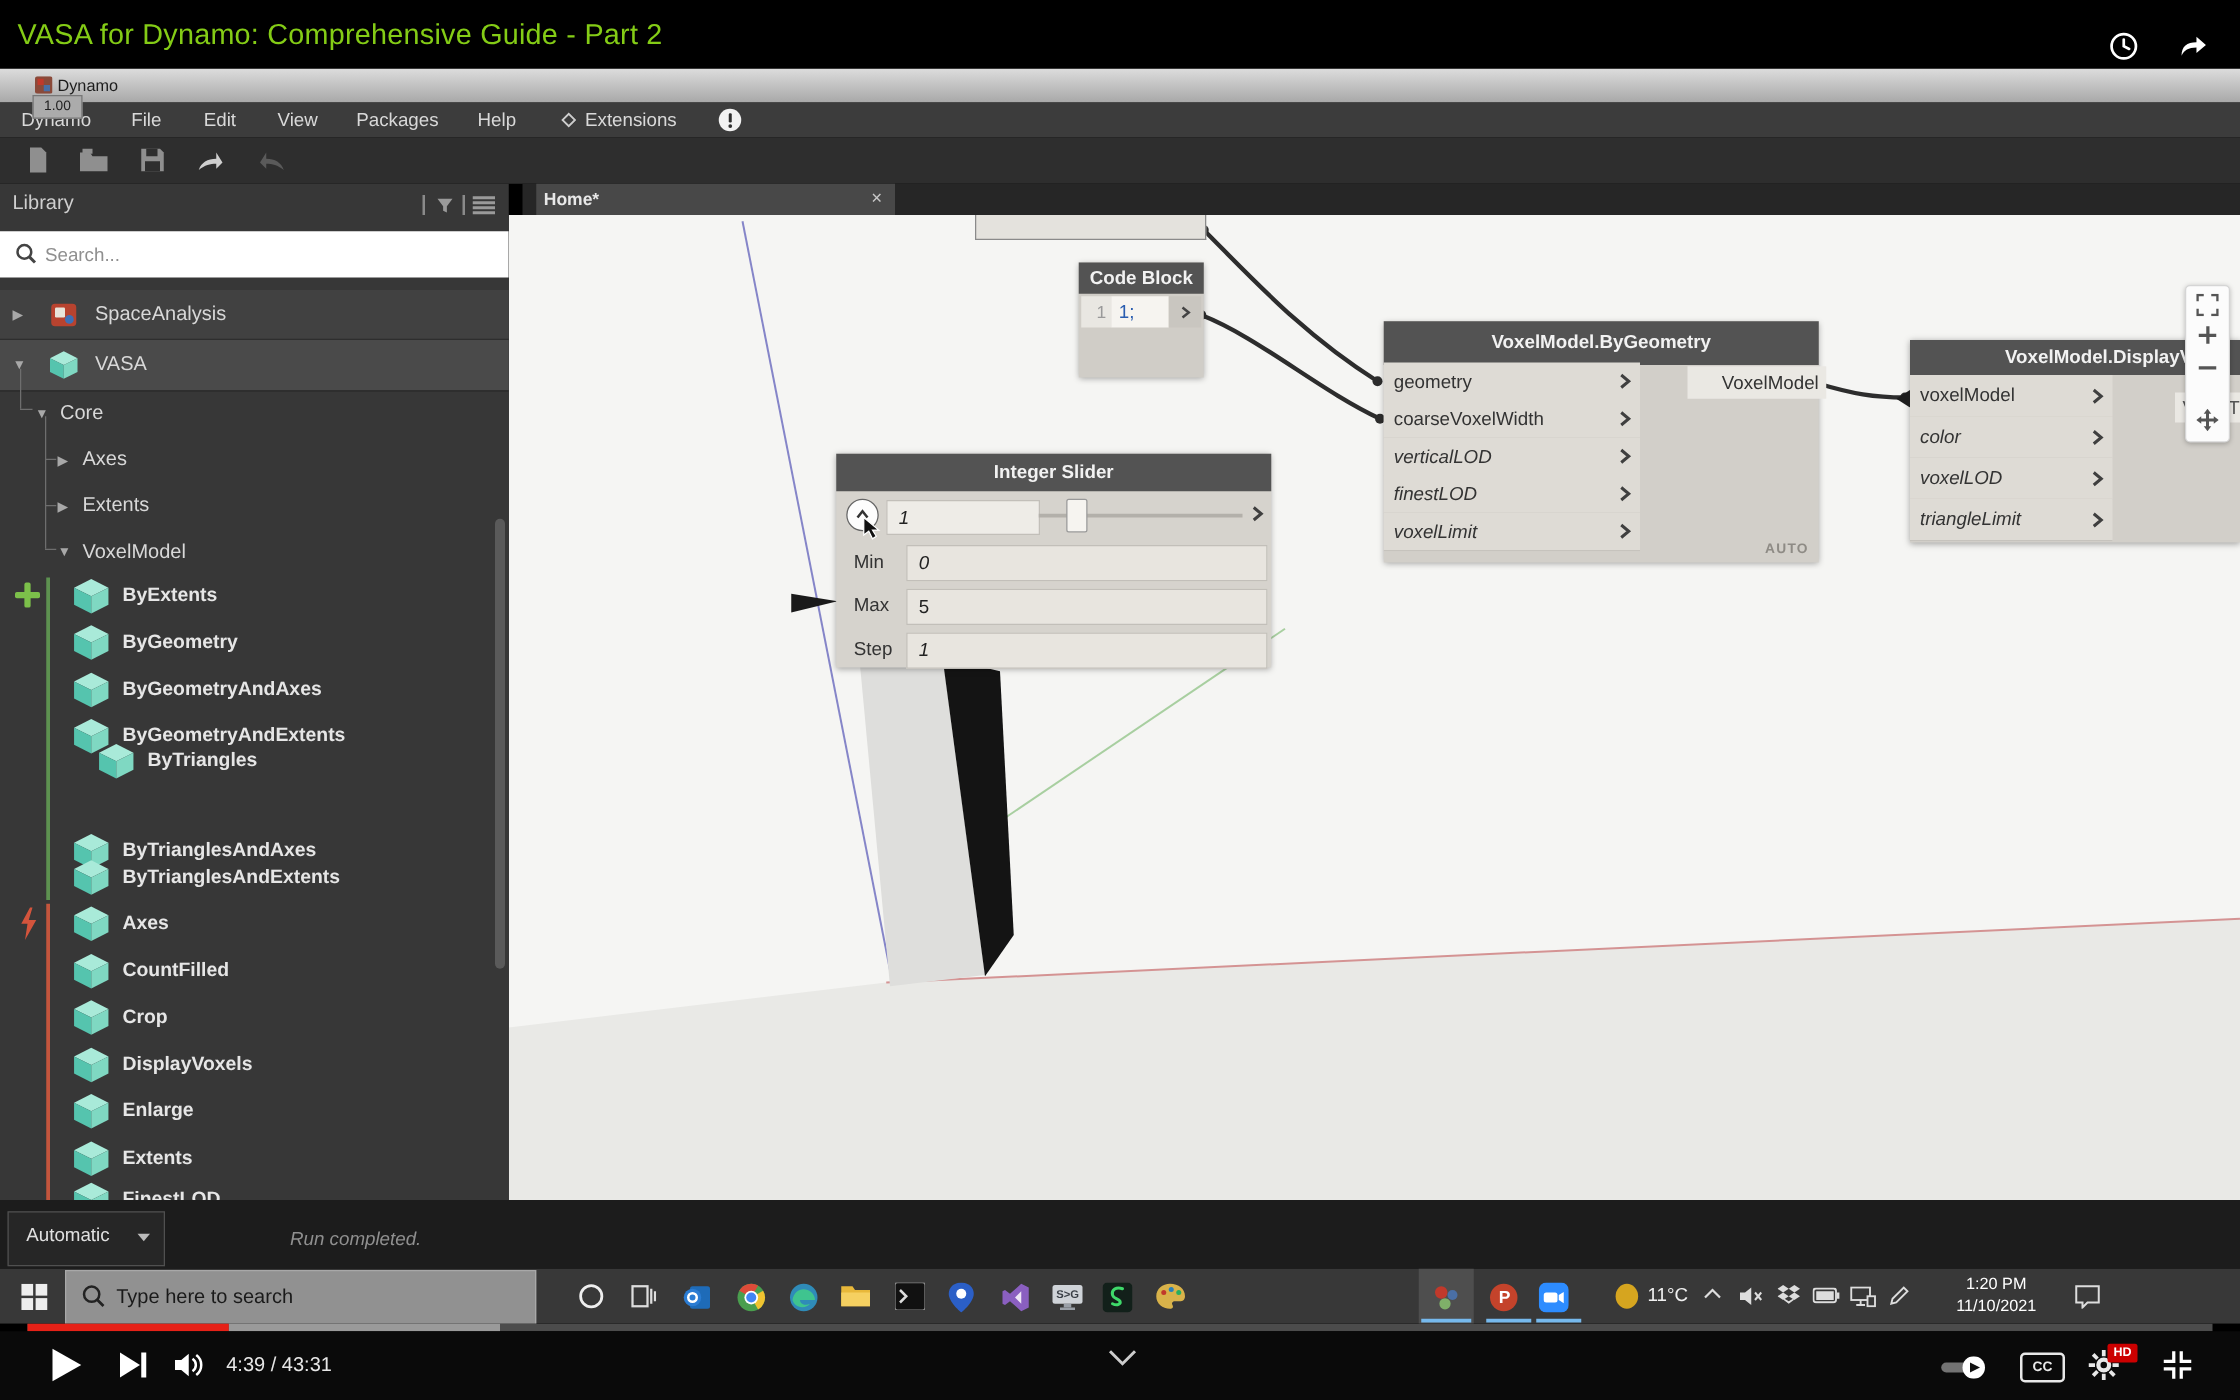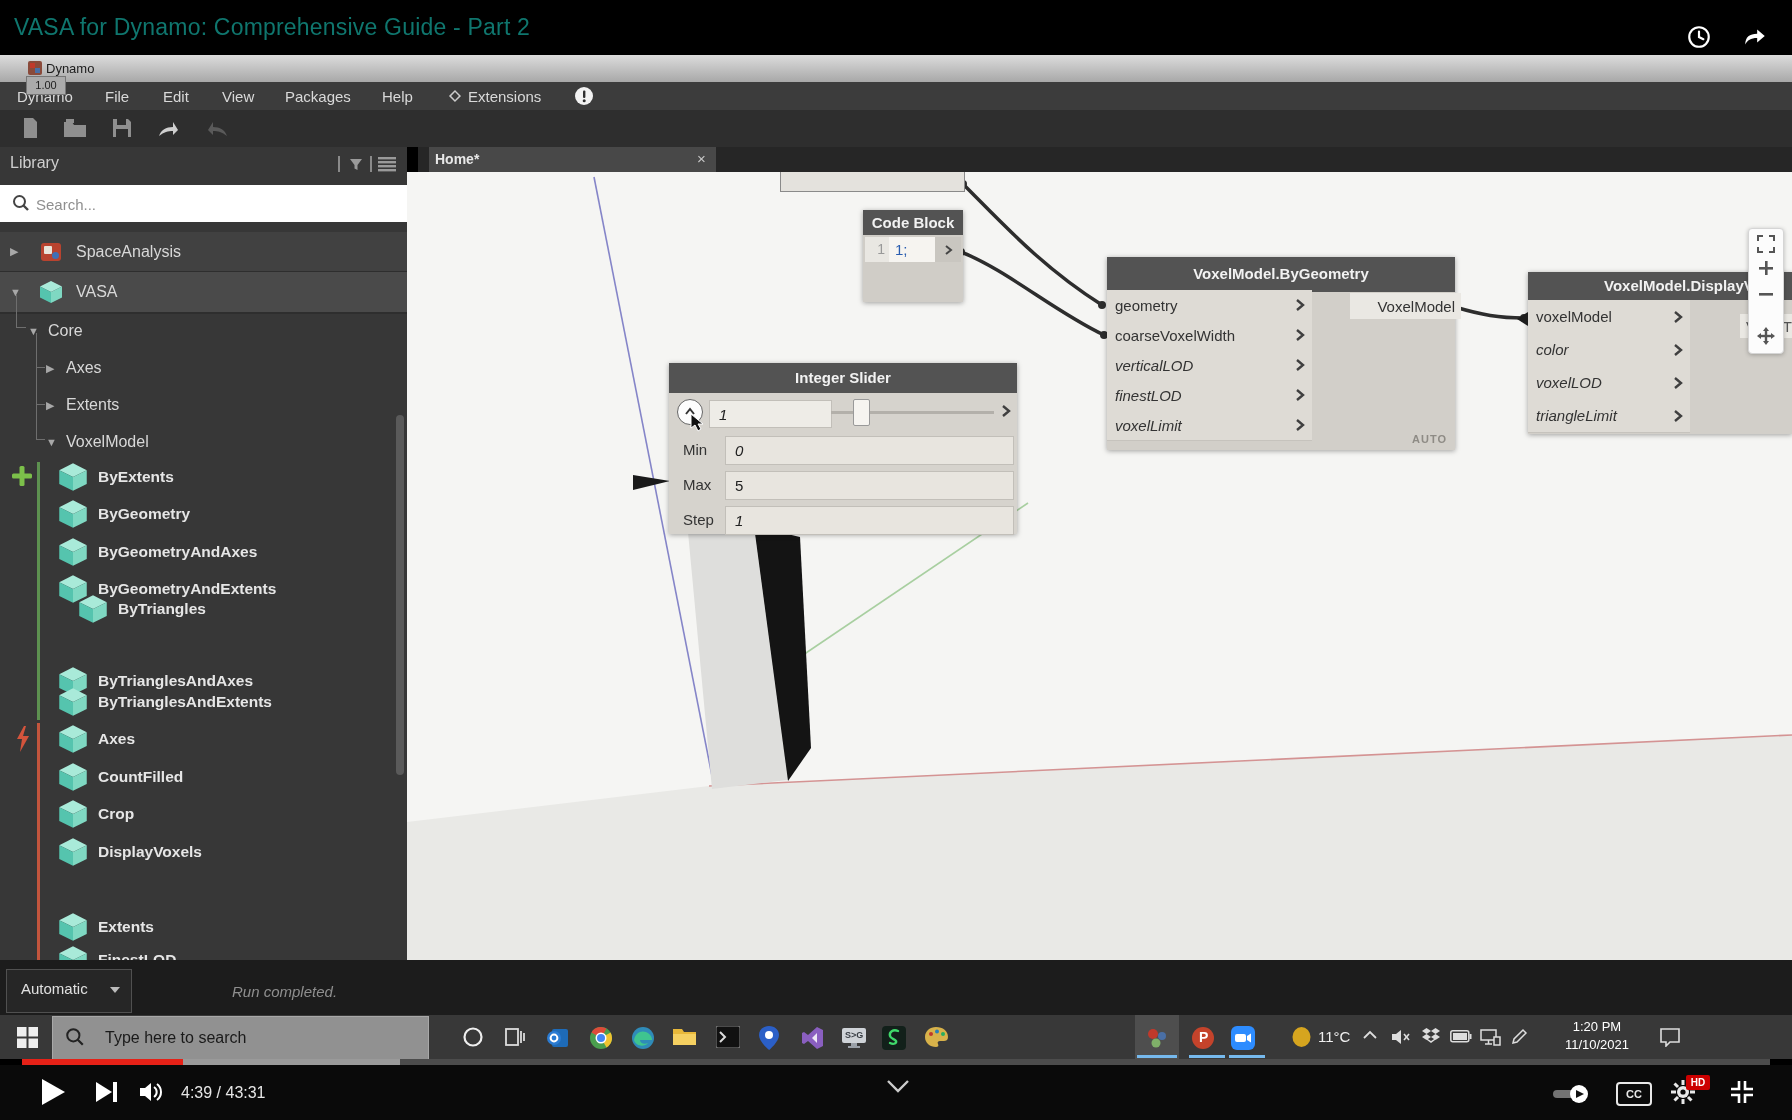--- a/index.html
+++ b/index.html
@@ -1,21 +1,21 @@
 <!DOCTYPE html>
 <html><head>
 <meta charset="utf-8">
 <style>
   html,body{margin:0;padding:0;background:#000;}
   #stage{position:relative;width:1792px;height:1120px;overflow:hidden;background:#000;
          font-family:"Liberation Sans",sans-serif;}
   .abs{position:absolute;}
   
   #titlebar{left:0;top:0;width:1792px;height:55px;background:#000;}
-  #video-title{left:14px;top:14px;font-size:23px;color:#0f766e;font-weight:400;letter-spacing:.2px;}
+  #video-title{left:14px;top:14px;font-size:23px;color:#84cc16;font-weight:400;letter-spacing:.2px;}
   
   #chrome{left:0;top:55px;width:1792px;height:27px;background:linear-gradient(#dcdcdc,#a8a8a8);}
   #chrome .t{left:46px;top:6px;font-size:13px;color:#1c1c1c;}
   #tooltip{left:26px;top:76px;width:38px;height:17px;background:#ababab;border:1px solid #777;
            font-size:11px;color:#222;line-height:16px;text-align:center;z-index:30;}
   
   #menubar{left:0;top:82px;width:1792px;height:28px;background:#3c3c3c;}
   .menu-item{top:5px;font-size:15px;color:#d9d9d9;height:20px;line-height:20px;}
   
   #toolbar{left:0;top:110px;width:1792px;height:37px;background:#2e2e2e;}
@@ -54,21 +54,21 @@
         justify-content:flex-end;padding-right:6px;}
   .flabel{position:absolute;font-size:15px;color:#333;}
   
   #statusbar{left:0;top:960px;width:1792px;height:55px;background:#1c1c1c;z-index:8;}
   #run-btn{left:6px;top:9px;width:124px;height:42px;background:#262626;border:1px solid #505050;}
   #run-btn .lbl{left:14px;top:10px;font-size:15px;color:#e0e0e0;}
   #run-status{left:232px;top:23px;font-size:15px;color:#8f8f8f;font-style:italic;}
   #taskbar{left:0;top:1015px;width:1792px;height:44px;background:#383838;z-index:8;}
   #tb-search{left:52px;top:1px;width:375px;height:42px;background:#919191;border:1px solid #a8a8a8;}
   #tb-search input{position:absolute;left:38px;top:7px;width:300px;height:26px;border:none;outline:none;
-        background:transparent;font-size:16px;color:#111;font-family:"Liberation Sans",sans-serif;margin-left:12px;}
+        background:transparent;font-size:16px;color:#111;font-family:"Liberation Sans",sans-serif;}
   #tb-search input::placeholder{color:#1a1a1a;}
   .tb-ic{position:absolute;top:11px;width:24px;height:24px;}
   .underline{position:absolute;top:40px;height:3px;background:#76b9ed;}
   #tray-time{right:160px;top:3px;width:70px;text-align:center;color:#fff;font-size:13px;line-height:18px;}
   #progress{left:0;top:1059px;width:1792px;height:6px;background:#000;z-index:9;}
   #player{left:0;top:1065px;width:1792px;height:55px;background:#0a0a0a;z-index:9;}
   #time-disp{left:181px;top:19px;font-size:16px;color:#e6e6e6;}
   
   #webcam{left:1493px;top:53px;width:295px;height:170px;z-index:40;overflow:hidden;
           background:linear-gradient(100deg,#c7c2b0 55%,#d9d5c7);}
@@ -361,20 +361,30 @@
       </div>
     <div class="srow" style="top:686px;padding-left:58px">
         <span class="cube">
           <svg viewBox="0 0 24 24" style="width:100%;height:100%">
             <polygon points="12,1 23,6.5 12,12 1,6.5" fill="#a9ead9"></polygon>
             <polygon points="1,6.5 12,12 12,23 1,17.5" fill="#55c4ae"></polygon>
             <polygon points="23,6.5 12,12 12,23 23,17.5" fill="#7fd8c2"></polygon>
           </svg>
         </span>
         <span class="slabel">DisplayVoxels</span>
+      </div>
+    <div class="srow" style="top:723.5px;padding-left:58px">
+        <span class="cube">
+          <svg viewBox="0 0 24 24" style="width:100%;height:100%">
+            <polygon points="12,1 23,6.5 12,12 1,6.5" fill="#a9ead9"></polygon>
+            <polygon points="1,6.5 12,12 12,23 1,17.5" fill="#55c4ae"></polygon>
+            <polygon points="23,6.5 12,12 12,23 23,17.5" fill="#7fd8c2"></polygon>
+          </svg>
+        </span>
+        <span class="slabel">Enlarge</span>
       </div>
     <div class="srow" style="top:761px;padding-left:58px">
         <span class="cube">
           <svg viewBox="0 0 24 24" style="width:100%;height:100%">
             <polygon points="12,1 23,6.5 12,12 1,6.5" fill="#a9ead9"></polygon>
             <polygon points="1,6.5 12,12 12,23 1,17.5" fill="#55c4ae"></polygon>
             <polygon points="23,6.5 12,12 12,23 23,17.5" fill="#7fd8c2"></polygon>
           </svg>
         </span>
         <span class="slabel">Extents</span>

